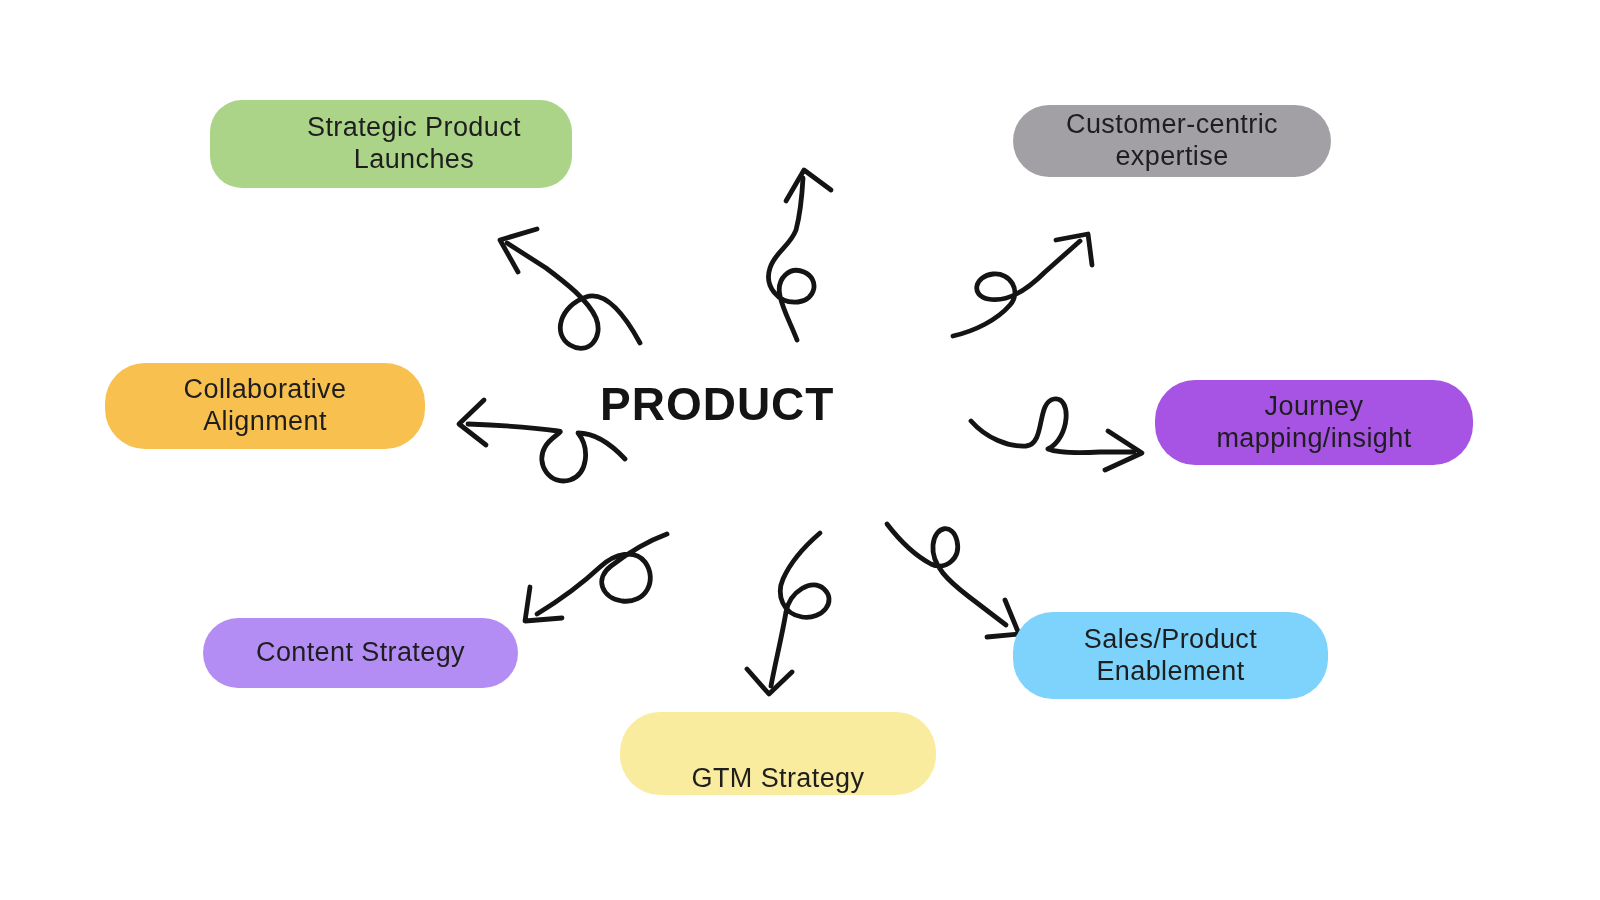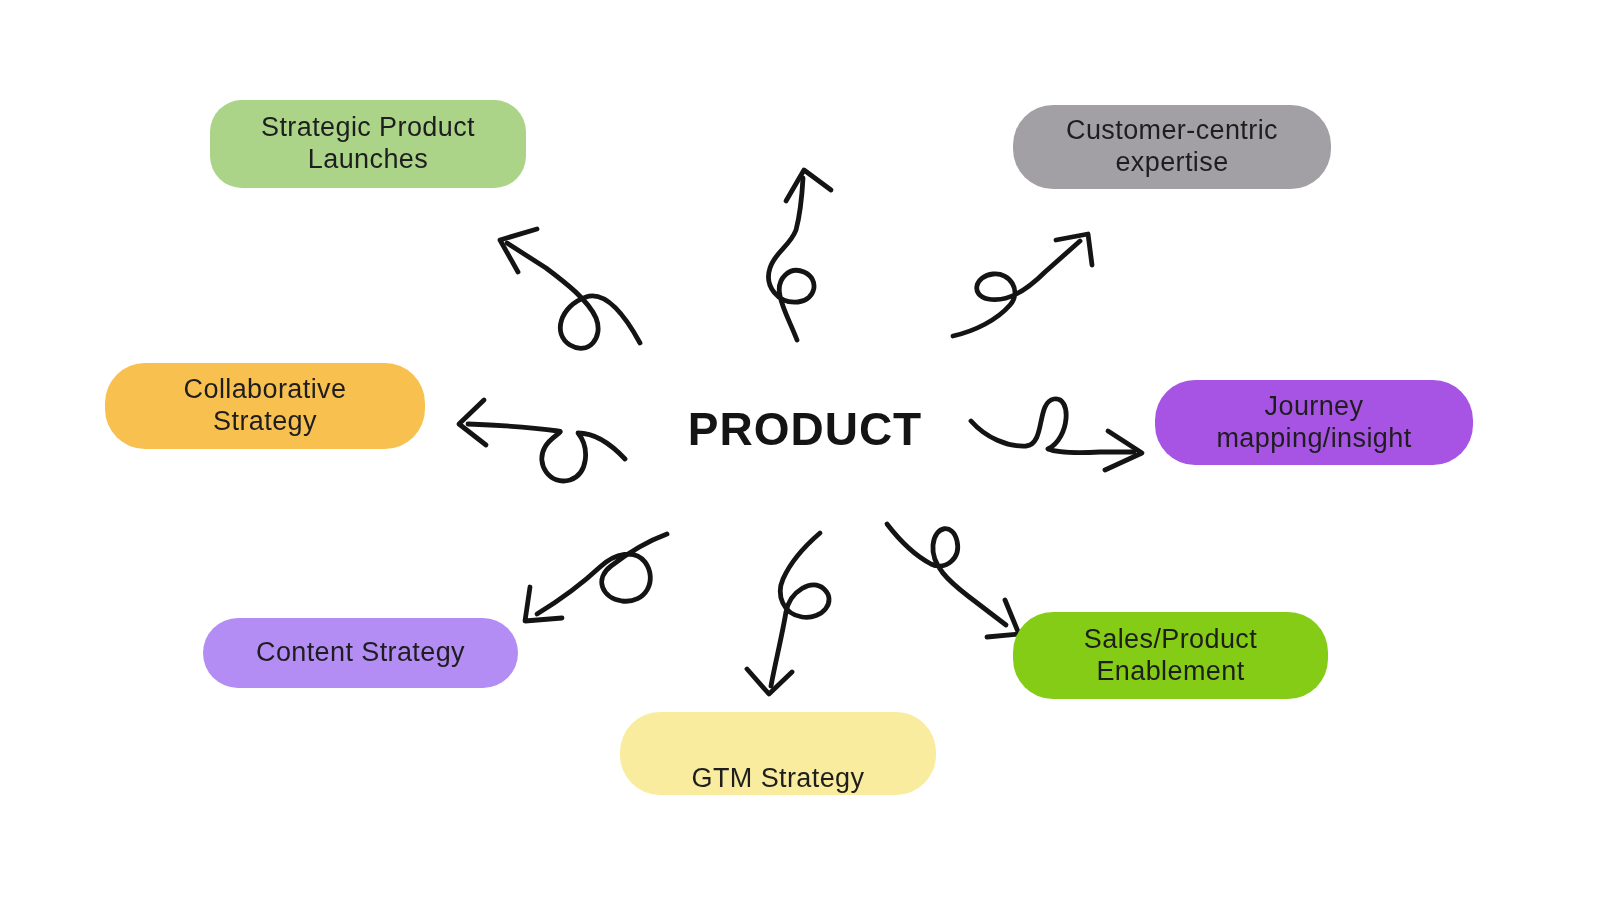--- a/index.html
+++ b/index.html
@@ -42,38 +42,37 @@
   .pill-label {
     font-size: 27px;
     font-weight: 500;
     color: #1e1e1e;
     line-height: 1.18;
     white-space: pre-line;
     letter-spacing: 0.4px;
   }
   .pill-strategic { left: 210px; top: 100px; width: 316px; height: 88px; border-radius: 32px; }
   .pill-market    { left: 641px; top:  68px; width: 322px; height: 84px; }
-  .pill-customer  { left: 1013px; top: 105px; width: 318px; height: 84px; }
+  .pill-customer  { left: 1013px; top: 105px; width: 318px; height: 72px; }
   .pill-collab    { left: 105px; top: 363px; width: 320px; height: 86px; }
   .pill-journey   { left: 1155px; top: 380px; width: 318px; height: 85px; }
   .pill-content   { left: 203px; top: 618px; width: 315px; height: 70px; }
   .pill-gtm       { left: 620px; top: 712px; width: 316px; height: 83px; align-items: flex-end; }
   .pill-sales     { left: 1013px; top: 612px; width: 315px; height: 87px; }
   .center-title {
     position: absolute;
     left: 600px;
     top: 378px;
     width: 410px;
-    text-align: center;
+    text-align: left;
     font-weight: 700;
     font-size: 46px;
     line-height: 1.16;
     color: #141414;
     letter-spacing: 1px;
-    margin-top: 25px;
   }
 </style>
 </head>
 <body>
 
 <div class="canvas">
 
   <svg class="arrows-layer" viewBox="0 0 1600 900" aria-hidden="true">
 
     <g>
@@ -114,47 +113,47 @@
     <g>
       <path d="M 887 524 C 900 541 916 556 931 564 C 946 571 961 558 957 541 C 953 523 935 525 933 545 C 931 566 950 582 968 596 L 1006 625"></path>
       <polyline points="1005,600 1019,634 987,637"></polyline>
     </g>
   </svg>
 
   <div class="center-title">
     <div>PRODUCT</div>
   </div>
 
-  <div class="pill pill-strategic" style="background: rgb(171, 212, 137);">
+  <div class="pill pill-strategic" style="background: rgb(171, 212, 137); padding-left: 46px;">
     <span class="pill-label">Strategic Product
 Launches</span>
   </div>
 
 
   <div class="pill pill-customer" style="background: rgb(163, 160, 165);">
     <span class="pill-label">Customer-centric
 expertise</span>
   </div>
 
   <div class="pill pill-collab" style="background: rgb(248, 193, 79);">
     <span class="pill-label">Collaborative
-Strategy</span>
+Alignment</span>
   </div>
 
   <div class="pill pill-journey" style="background: rgb(167, 83, 227); justify-content: center;">
     <span class="pill-label">Journey
 mapping/insight</span>
   </div>
 
   <div class="pill pill-content" style="background: rgb(179, 141, 244);">
     <span class="pill-label">Content Strategy</span>
   </div>
 
   <div class="pill pill-gtm" style="background: rgb(249, 236, 158);">
     <span class="pill-label">GTM Strategy</span>
   </div>
 
-  <div class="pill pill-sales" style="background: #84cc16; text-align: center;">
+  <div class="pill pill-sales" style="background: #7dd3fc; text-align: center;">
     <span class="pill-label">Sales/Product
 Enablement</span>
   </div>
 
 </div>
 
 </body></html>

